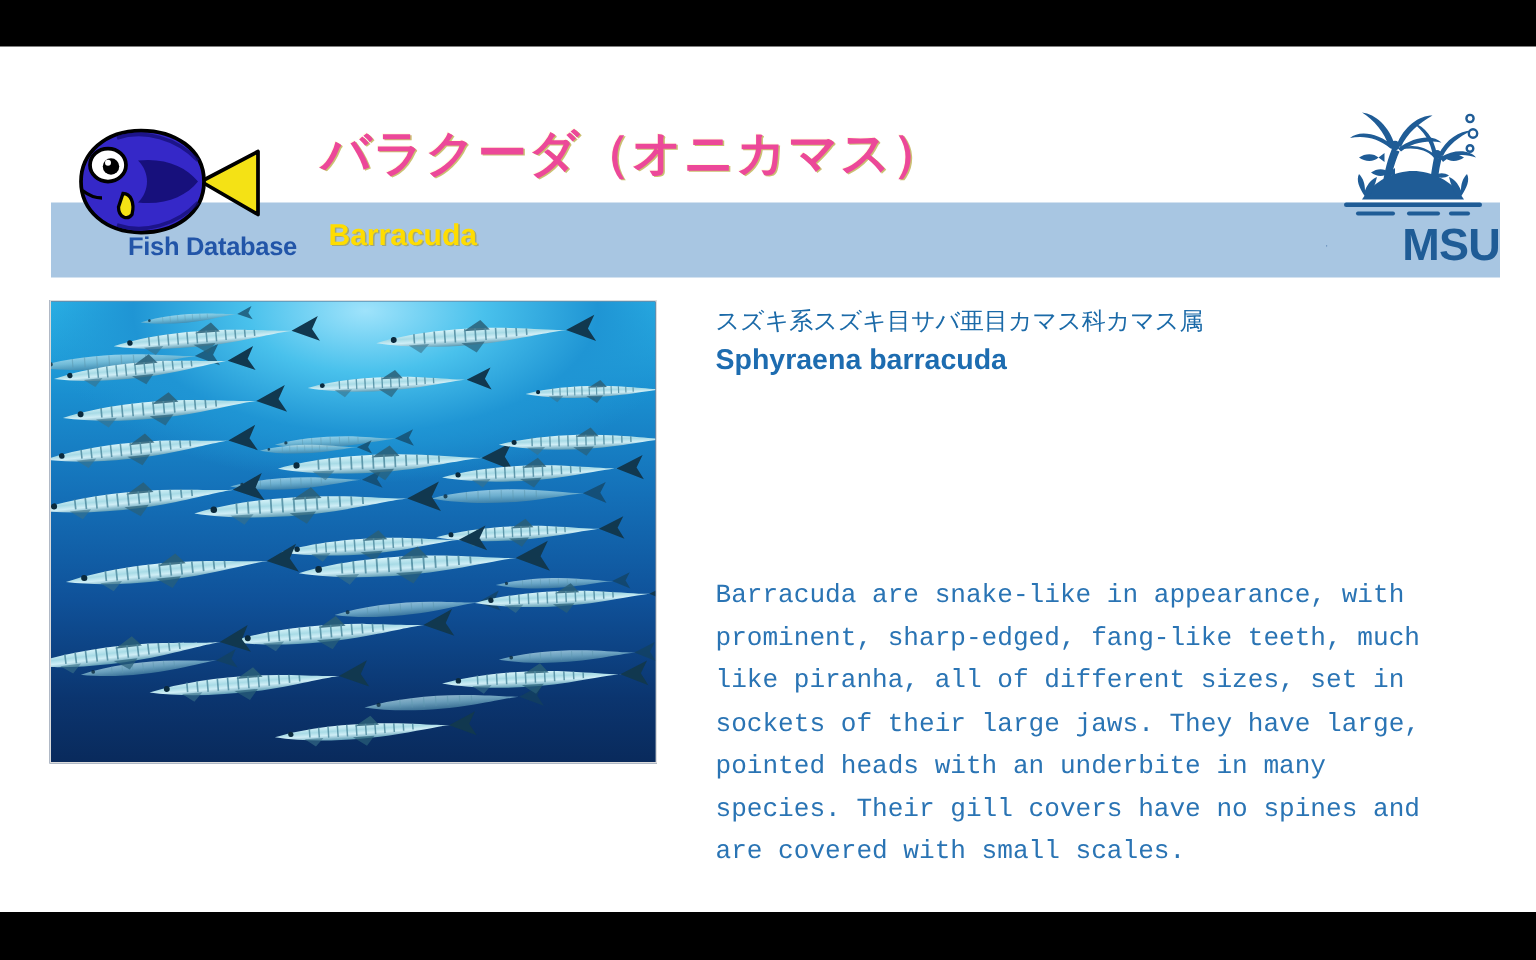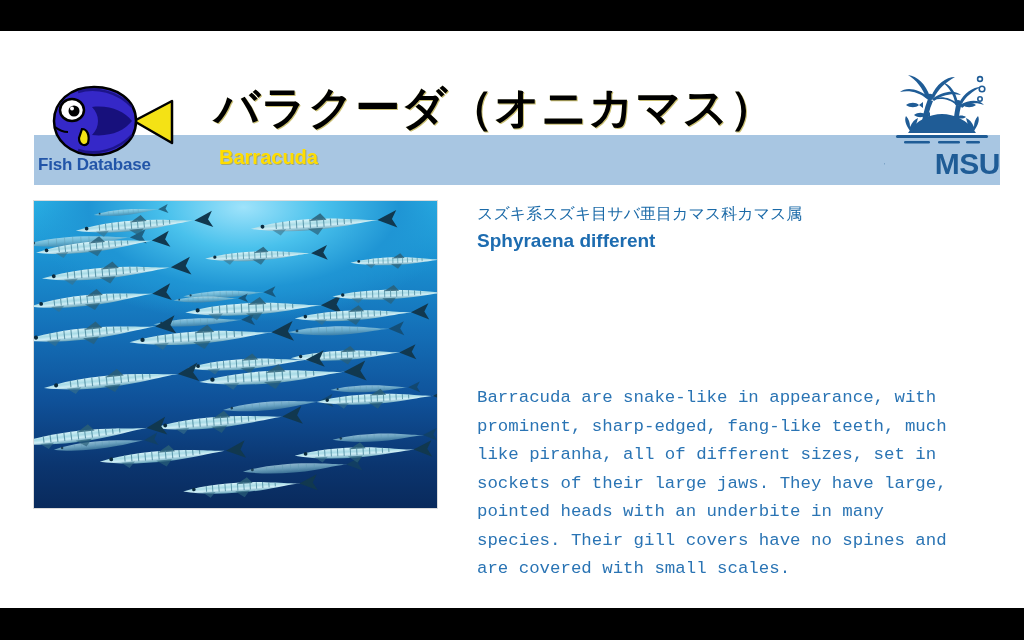--- a/index.html
+++ b/index.html
@@ -59,35 +59,35 @@
   }
   .fishdb-fish {
     position: absolute;
     left: 10px; top: 0px;
     width: 130px; height: 72px;
   }
   .fishdb-label {
     position: absolute;
     left: 0px; top: 70px;
     width: 160px;
-    text-align: left;
+    text-align: right;
     font-size: 17px;
     font-weight: bold;
     color: #2255a8;
     letter-spacing: -0.2px;
     font-family: "Liberation Sans", sans-serif;
   }
 
   
   .title-jp {
     position: absolute;
     left: 214px; top: 54px;
-    font-size: 45px;
-    font-weight: bold;
-    color: #000000;
+    font-size: 33px;
+    font-weight: bold;
+    color: #ec4899;
     letter-spacing: 1px;
     white-space: nowrap;
     text-shadow:
        1px 1px 0 rgba(160,140,0,.55),
       -0.5px -0.5px 0 rgba(255,255,200,.5);
     font-family: "DejaVu Sans", sans-serif;
     line-height: 1;
   }
   .title-en {
     position: absolute;
@@ -373,19 +373,19 @@
         <use href="#barra" transform="translate(-16,244) rotate(-7) scale(1.0)"></use>
         <use href="#barra" transform="translate(66,262) rotate(-5) scale(0.98)"></use>
         <use href="#barra" transform="translate(262,256) rotate(-3) scale(0.92)"></use>
         <use href="#barra" transform="translate(150,292) rotate(-4) scale(0.9)"></use>
         <use href="#barra" transform="translate(300,96) rotate(-2) scale(0.86)"></use>
         <use href="#barra" transform="translate(318,62) rotate(-2) scale(0.7)"></use>
       </svg>
     </div>
 
     <div class="taxonomy-jp">スズキ系スズキ目サバ亜目カマス科カマス属</div>
-    <div class="species-name">Sphyraena different</div>
+    <div class="species-name">Sphyraena barracuda</div>
     <div class="desc-en">Barracuda are snake-like in appearance, with prominent, sharp-edged, fang-like teeth, much like piranha, all of different sizes, set in sockets of their large jaws. They have large, pointed heads with an underbite in many species. Their gill covers have no spines and are covered with small scales.</div>
 
   </div>
 
   <div class="bar-bottom"></div>
 </div>
 
 </body></html>

